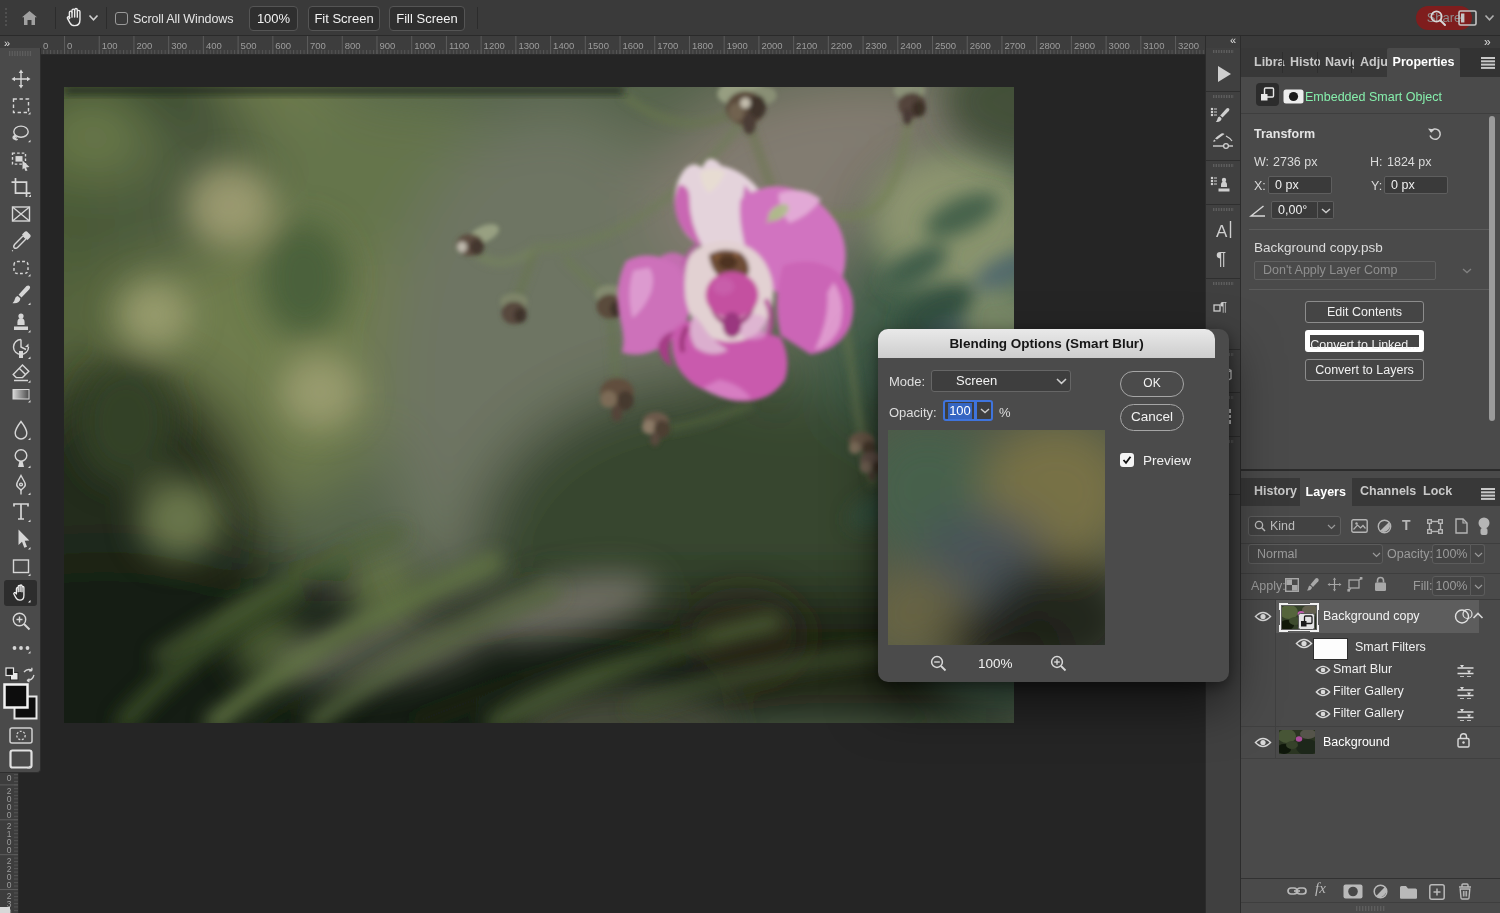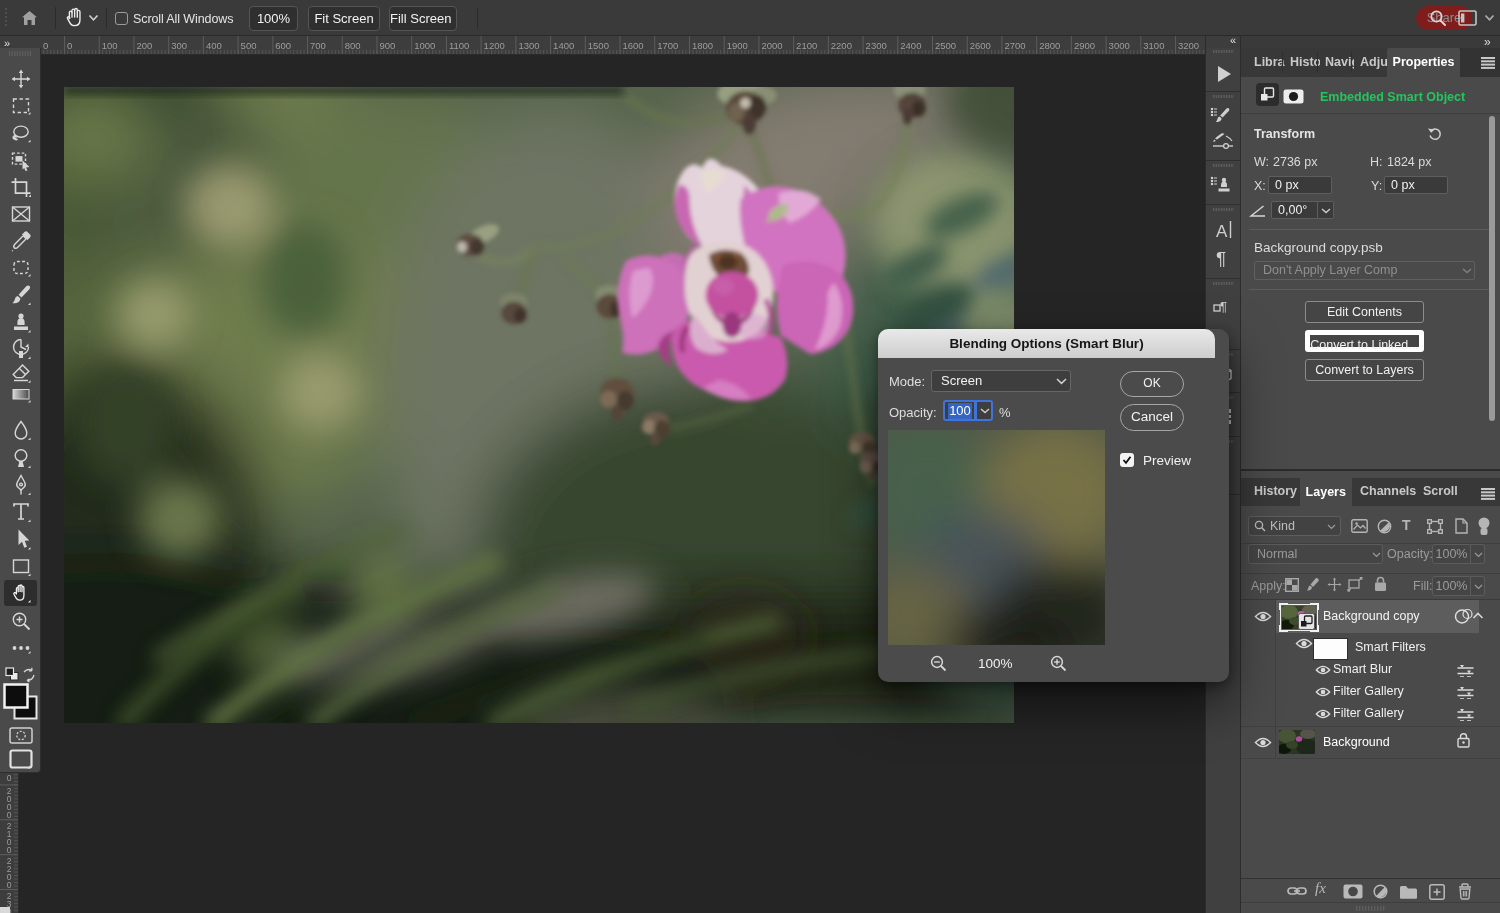--- a/index.html
+++ b/index.html
@@ -513,21 +513,21 @@
     <svg class="abs" style="left:88px;top:14px;" width="11" height="8" viewBox="0 0 11 8">
       <path d="M1.5 1.5 L5.5 5.8 L9.5 1.5" fill="none" stroke="#cfcfcf" stroke-width="1.6"></path>
     </svg>
     <div class="abs" style="left:106px;top:7px;width:1px;height:22px;background:#2c2c2c;"></div>
 
     <div class="abs" style="left:115px;top:12px;width:13px;height:13px;border:1.5px solid #9a9a9a;border-radius:3px;"></div>
     <div class="abs" style="left:133px;top:11.5px;font-size:12.5px;letter-spacing:-0.1px;color:#e4e4e4;">Scroll All Windows</div>
 
     <div class="abs" style="left:249px;top:6px;width:49px;height:25px;background:#2f2f2f;border:1px solid #555555;border-radius:4px;color:#f2f2f2;font-size:13px;line-height:24px;text-align:center;">100%</div>
     <div class="abs" style="left:308px;top:6px;width:72px;height:25px;background:#2f2f2f;border:1px solid #555555;border-radius:4px;color:#f2f2f2;font-size:13px;line-height:24px;text-align:center;">Fit Screen</div>
-    <div class="abs" style="left:389px;top:6px;width:68px;height:25px;background:#2f2f2f;border:1px solid #555555;border-radius:4px;color:#f2f2f2;font-size:13px;line-height:24px;text-align:left;">Fill Screen</div>
+    <div class="abs" style="left:389px;top:6px;width:76px;height:25px;background:#2f2f2f;border:1px solid #555555;border-radius:4px;color:#f2f2f2;font-size:13px;line-height:24px;text-align:center;">Fill Screen</div>
     <div class="abs" style="left:477px;top:7px;width:1px;height:22px;background:#2c2c2c;"></div>
 
     <div class="abs" style="left:1416px;top:6px;width:56px;height:24px;background:#7f1d1d;border-radius:12px;color:#8e8e8e;font-size:13px;line-height:24px;text-align:center;">Share</div>
 
     <svg class="abs" style="left:1429px;top:9px;" width="18" height="18" viewBox="0 0 18 18">
       <circle cx="7.5" cy="7.5" r="5.2" fill="none" stroke="#d8d8d8" stroke-width="1.7"></circle>
       <line x1="11.5" y1="11.5" x2="16" y2="16" stroke="#d8d8d8" stroke-width="2" stroke-linecap="round"></line>
     </svg>
 
     <svg class="abs" style="left:1458px;top:10px;" width="19" height="16" viewBox="0 0 19 16">
@@ -647,21 +647,21 @@
 
     <div class="abs" style="left:15px;top:47px;width:23px;height:23px;background:#2c2c2c;border-radius:4px;"></div>
     <svg class="abs" style="left:19px;top:51px;" width="15" height="15" viewBox="0 0 15 15">
       <rect x="4.5" y="1" width="9" height="9" rx="1" fill="none" stroke="#e8e8e8" stroke-width="1.4"></rect>
       <rect x="1" y="7" width="6.5" height="6.5" fill="#e8e8e8"></rect>
     </svg>
     <svg class="abs" style="left:42px;top:53px;" width="21" height="15" viewBox="0 0 21 15">
       <rect x="0.5" y="0.5" width="20" height="14" rx="2.5" fill="#eeeeee"></rect>
       <circle cx="10.5" cy="7.5" r="4.6" fill="#1d1d1d"></circle>
     </svg>
-    <div class="abs" style="left:79px;top:54px;color:#22c55e;font-weight:bold;">Embedded Smart Object</div>
+    <div class="abs" style="left:64px;top:54px;color:#86efac;">Embedded Smart Object</div>
     <div class="abs" style="left:0;top:77px;width:260px;height:1px;background:#3e3e3e;"></div>
 
     <div class="abs" style="left:13px;top:91px;font-weight:bold;">Transform</div>
     <svg class="abs" style="left:186px;top:90px;" width="16" height="15" viewBox="0 0 16 15">
       <path d="M3.5 5.5 A 5.2 5.2 0 1 1 3 9.5" fill="none" stroke="#d0d0d0" stroke-width="1.5"></path>
       <path d="M1 2.5 L4.2 6.8 L7.5 3.4 Z" fill="#d0d0d0"></path>
     </svg>
     <div class="abs" style="left:13px;top:119px;color:#dadada;">W:</div>
     <div class="abs" style="left:32px;top:119px;color:#dadada;">2736 px</div>
     <div class="abs" style="left:129px;top:119px;color:#dadada;">H:</div>
@@ -673,36 +673,36 @@
     <svg class="abs" style="left:8px;top:168px;" width="17" height="14" viewBox="0 0 17 14">
         <path d="M14.5 2 L2 12 L16 12" fill="none" stroke="#d6d6d6" stroke-width="1.5"></path>
       </svg>
     <div class="abs" style="left:30px;top:165px;width:47px;height:18px;background:#3a3a3a;border:1px solid #5e5e5e;border-radius:2px 0 0 2px;line-height:16px;padding-left:6px;color:#efefef;">0,00°</div>
     <div class="abs" style="left:77px;top:165px;width:16px;height:18px;background:#3a3a3a;border:1px solid #5e5e5e;border-left:none;border-radius:0 2px 2px 0;"></div>
     <svg class="abs" style="left:80px;top:172px;" width="10" height="6" viewBox="0 0 10 6">
         <path d="M1 1 L5 4.6 L9 1" fill="none" stroke="#cdcdcd" stroke-width="1.4"></path>
       </svg>
     <div class="abs" style="left:8px;top:193px;width:240px;height:1px;background:#5c5c5c;"></div>
     <div class="abs" style="left:13px;top:204px;color:#dcdcdc;font-size:13.5px;">Background copy.psb</div>
-    <div class="abs" style="left:13px;top:225px;width:221px;height:19px;border:1px solid #606060;border-radius:2px;line-height:17px;padding-left:8px;color:#8f8f8f;">Don't Apply Layer Comp</div>
+    <div class="abs" style="left:13px;top:225px;width:182px;height:19px;border:1px solid #606060;border-radius:2px;line-height:17px;padding-left:8px;color:#8f8f8f;">Don't Apply Layer Comp</div>
     <svg class="abs" style="left:221px;top:232px;" width="10" height="6" viewBox="0 0 10 6">
         <path d="M1 1 L5 4.6 L9 1" fill="none" stroke="#818181" stroke-width="1.3"></path>
       </svg>
     <div class="abs" style="left:8px;top:253px;width:240px;height:1px;background:#5c5c5c;"></div>
     <div class="abs" style="left:64px;top:265px;width:119px;height:22px;background:#454545;border:1px solid #8c8c8c;border-radius:3px;text-align:center;line-height:20px;color:#f0f0f0;">Edit Contents</div>
     <div class="abs" style="left:64px;top:294px;width:119px;height:22px;background:#454545;border:5px solid #ffffff;border-radius:3px;text-align:center;line-height:20px;color:#f0f0f0;">Convert to Linked...</div>
     <div class="abs" style="left:64px;top:323px;width:119px;height:22px;background:#454545;border:1px solid #8c8c8c;border-radius:3px;text-align:center;line-height:20px;color:#f0f0f0;">Convert to Layers</div>
     <div class="abs" style="left:248px;top:80px;width:6px;height:305px;background:#9a9a9a;border-radius:3px;"></div>
 
     <div class="abs" style="left:0;top:433px;width:260px;height:2px;background:#2b2b2b;"></div>
     <div class="abs" style="left:0;top:442px;width:260px;height:28px;background:#383838;"></div>
     <div class="abs" style="left:58.5px;top:442px;width:52.5px;height:28px;background:#4a4a4a;color:#fff;font-weight:bold;text-align:center;line-height:28px;">Layers</div>
     <div class="abs" style="left:13px;top:448px;color:#c9c9c9;font-weight:bold;">History</div>
     <div class="abs" style="left:119px;top:448px;color:#c9c9c9;font-weight:bold;">Channels</div>
-    <div class="abs" style="left:182px;top:448px;color:#c9c9c9;font-weight:bold;">Scroll</div>
+    <div class="abs" style="left:182px;top:448px;color:#c9c9c9;font-weight:bold;">Lock</div>
     <svg class="abs" style="left:240px;top:452px;" width="14" height="12" viewBox="0 0 14 12">
         <g fill="#c8c8c8">
           <rect y="0" width="14" height="2"></rect>
           <rect y="3.3" width="14" height="2"></rect>
           <rect y="6.6" width="14" height="2"></rect>
           <rect y="9.9" width="14" height="2"></rect>
         </g>
       </svg>
 
     <div class="abs" style="left:7px;top:480px;width:93px;height:20px;background:#424242;border:1px solid #5e5e5e;border-radius:3px;"></div>
@@ -950,21 +950,21 @@
           <path d="M2.2 6 H11.8 L11 15 Q10.9 16 9.8 16 H4.2 Q3.1 16 3 15 Z" fill="none" stroke="#b9b9b9" stroke-width="1.4"></path>
           <path d="M5.4 8 V13.5 M7 8 V13.5 M8.6 8 V13.5" stroke="#b9b9b9" stroke-width="1"></path>
         </svg>
     </div>
   </div>
 
   <div class="abs" id="dialog" style="left:878px;top:329px;width:351px;height:353px;background:#4b4b4b;border-radius:10px;box-shadow:0 22px 50px rgba(0,0,0,0.55), 0 4px 14px rgba(0,0,0,0.4);font-size:13px;color:#e8e8e8;">
     <div class="abs" style="left:0;top:0;width:337px;height:29px;background:linear-gradient(#e9e9e9,#cdcdcd);border-radius:10px 10px 0 0;text-align:center;line-height:29px;color:#161616;font-weight:bold;font-size:13.5px;">Blending Options (Smart Blur)</div>
 
     <div class="abs" style="left:11px;top:45px;color:#dedede;">Mode:</div>
-    <div class="abs" style="left:53px;top:41px;width:140px;height:22px;background:#3e3e3e;border:1px solid #666666;border-radius:3px;line-height:20px;padding-left:9px;color:#f2f2f2;">Screen</div>
+    <div class="abs" style="left:53px;top:41px;width:140px;height:22px;background:#3e3e3e;border:1px solid #666666;border-radius:3px;line-height:20px;padding-left:24px;color:#f2f2f2;">Screen</div>
     <svg class="abs" style="left:178px;top:49px;" width="11" height="7" viewBox="0 0 11 7">
         <path d="M1 1 L5.5 5.4 L10 1" fill="none" stroke="#cdcdcd" stroke-width="1.5"></path>
       </svg>
 
     <div class="abs" style="left:11px;top:76px;color:#dedede;">Opacity:</div>
     <div class="abs" style="left:65px;top:71px;width:33px;height:21px;background:#3e3e3e;border:2px solid #3f74dd;border-radius:3px 0 0 3px;"></div>
     <div class="abs" style="left:70px;top:74px;width:24px;height:16px;background:#3565c2;color:#fff;text-align:center;line-height:16px;">100</div>
     <div class="abs" style="left:98px;top:71px;width:17px;height:21px;background:#3e3e3e;border:2px solid #3f74dd;border-left-width:1px;border-radius:0 3px 3px 0;"></div>
     <svg class="abs" style="left:101.5px;top:79px;" width="10" height="6" viewBox="0 0 10 6">
         <path d="M1 1 L5 4.6 L9 1" fill="none" stroke="#cdcdcd" stroke-width="1.4"></path>

